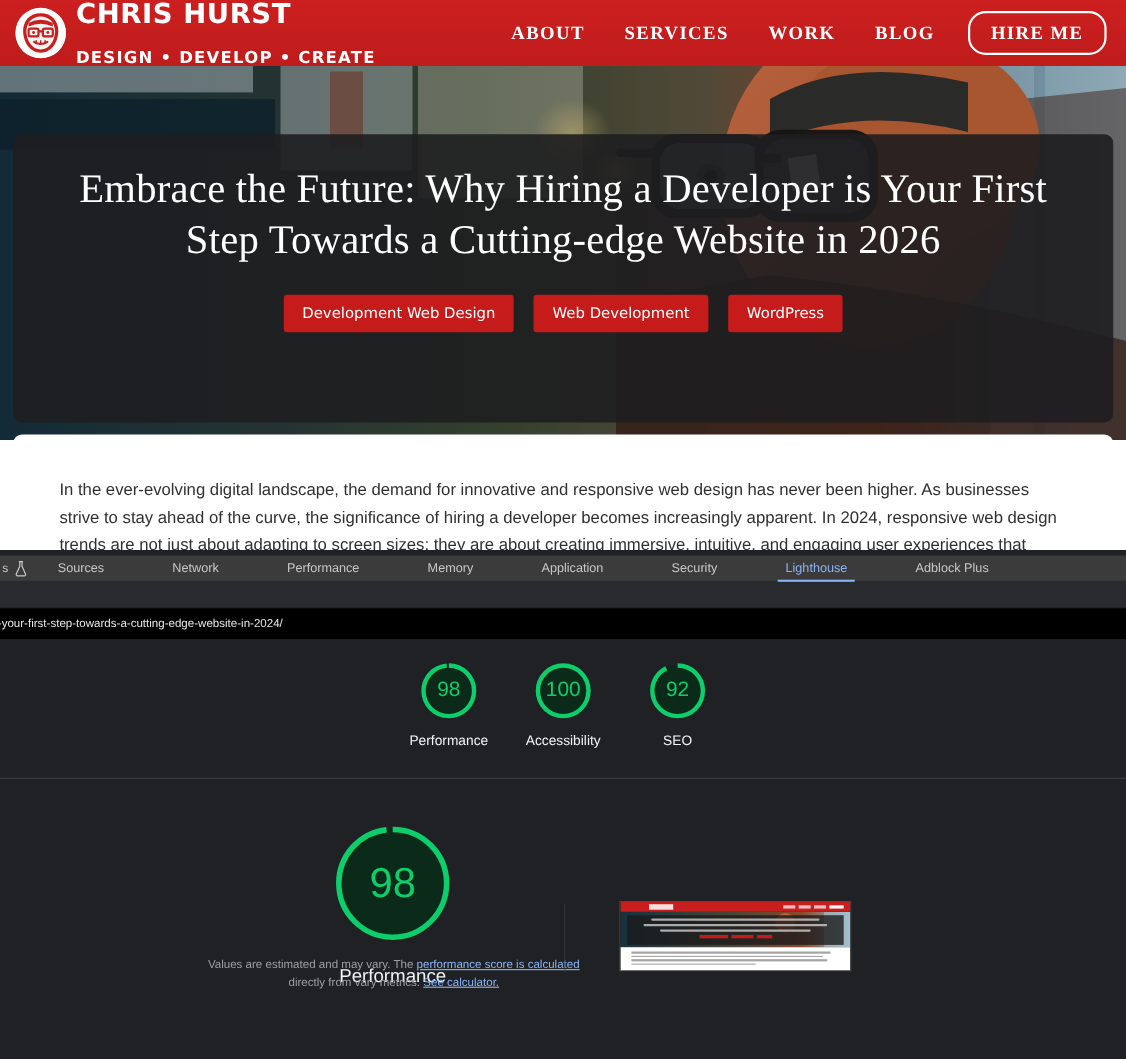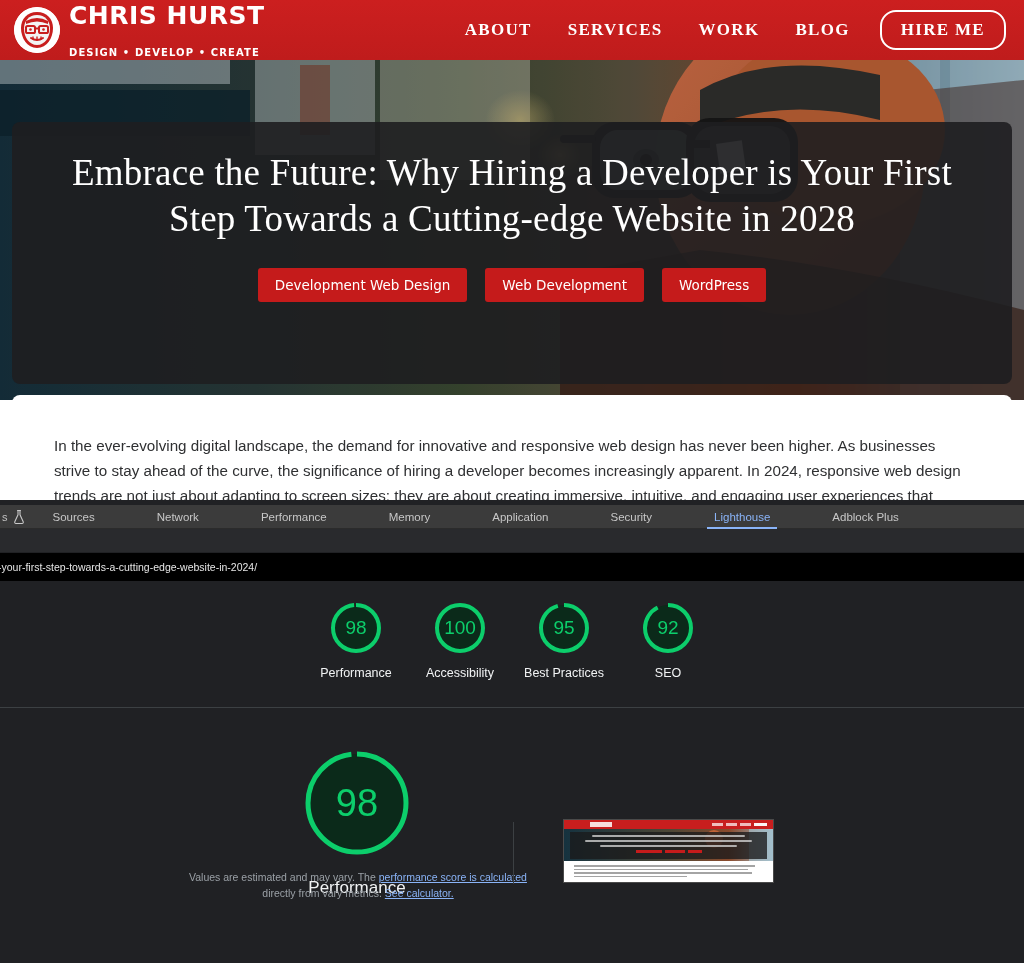--- a/index.html
+++ b/index.html
@@ -27,21 +27,21 @@
   }
   .logo-face svg { display:block; }
   .logo-text { margin-left: 9px; line-height: 1; }
   .logo-name {
     font-family: "DejaVu Sans", sans-serif; font-weight: 700;
     font-size: 25px; letter-spacing: 0.5px; color: #fff;
     text-transform: uppercase;
   }
   .logo-tag {
     font-family: "DejaVu Sans", sans-serif; font-weight: 700;
-    font-size: 10px; letter-spacing: 1.1px; color: #fff;
+    font-size: 15px; letter-spacing: 1.1px; color: #fff;
     margin-top: 20px; text-transform: uppercase;
   }
   .nav { margin-left: auto; display: flex; align-items: center; margin-right: 18px; }
   .nav a {
     font-family: "Liberation Serif", serif; font-weight: 700;
     font-size: 17px; letter-spacing: 1.3px; color: #fff;
     text-decoration: none; padding: 0 18px; white-space: nowrap;
   }
   .hire-btn {
     font-family: "Liberation Serif", serif; font-weight: 700;
@@ -256,21 +256,21 @@
           <rect x="718" y="82" width="26" height="30" fill="#f2f2f2" opacity="0.85" transform="rotate(-8 731 97)"></rect>
           <rect x="560" y="75" width="36" height="8" rx="4" fill="#171717"></rect>
         </g>
         <path d="M560 215 L700 190 Q850 205 1024 250 L1024 340 L560 340 Z" fill="#3a2118" opacity="0.7"></path>
         <rect x="0" y="0" width="1024" height="340" fill="#000" opacity="0.12"></rect>
       </svg>
     </div>
   </div>
 
   <div class="hero-card">
-    <div class="hero-title">Embrace the Future: Why Hiring a Developer is Your First Step Towards a Cutting-edge Website in 2028</div>
+    <div class="hero-title">Embrace the Future: Why Hiring a Developer is Your First Step Towards a Cutting-edge Website in 2026</div>
     <div class="tags">
       <span class="tag">Development Web Design</span>
       <span class="tag">Web Development</span>
       <span class="tag">WordPress</span>
     </div>
   </div>
 
   <div class="content-card">
     <p>In the ever-evolving digital landscape, the demand for innovative and responsive web design has never been higher. As businesses strive to stay ahead of the curve, the significance of hiring a developer becomes increasingly apparent. In 2024, responsive web design trends are not just about adapting to screen sizes; they are about creating immersive, intuitive, and engaging user experiences that</p>
   </div>
@@ -325,30 +325,20 @@
           <div class="ring">
             <svg width="58" height="58" viewBox="0 0 58 58">
               <circle cx="29" cy="29" r="23" fill="#0b2a1a"></circle>
               <circle cx="29" cy="29" r="23" fill="none" stroke="#0cce6b" stroke-width="4" stroke-dasharray="144.5 0" stroke-linecap="butt"></circle>
             </svg>
             <div class="val">100</div>
           </div>
           <div class="lbl">Accessibility</div>
         </div>
 
-        <div class="gauge-sm">
-          <div class="ring">
-            <svg width="58" height="58" viewBox="0 0 58 58">
-              <circle cx="29" cy="29" r="23" fill="#0b2a1a"></circle>
-              <circle cx="29" cy="29" r="23" fill="none" stroke="#0cce6b" stroke-width="4" stroke-dasharray="137.3 144.5" stroke-linecap="butt"></circle>
-            </svg>
-            <div class="val">95</div>
-          </div>
-          <div class="lbl">Best Practices</div>
-        </div>
 
         <div class="gauge-sm">
           <div class="ring">
             <svg width="58" height="58" viewBox="0 0 58 58">
               <circle cx="29" cy="29" r="23" fill="#0b2a1a"></circle>
               <circle cx="29" cy="29" r="23" fill="none" stroke="#0cce6b" stroke-width="4" stroke-dasharray="132.9 144.5" stroke-linecap="butt"></circle>
             </svg>
             <div class="val">92</div>
           </div>
           <div class="lbl">SEO</div>

